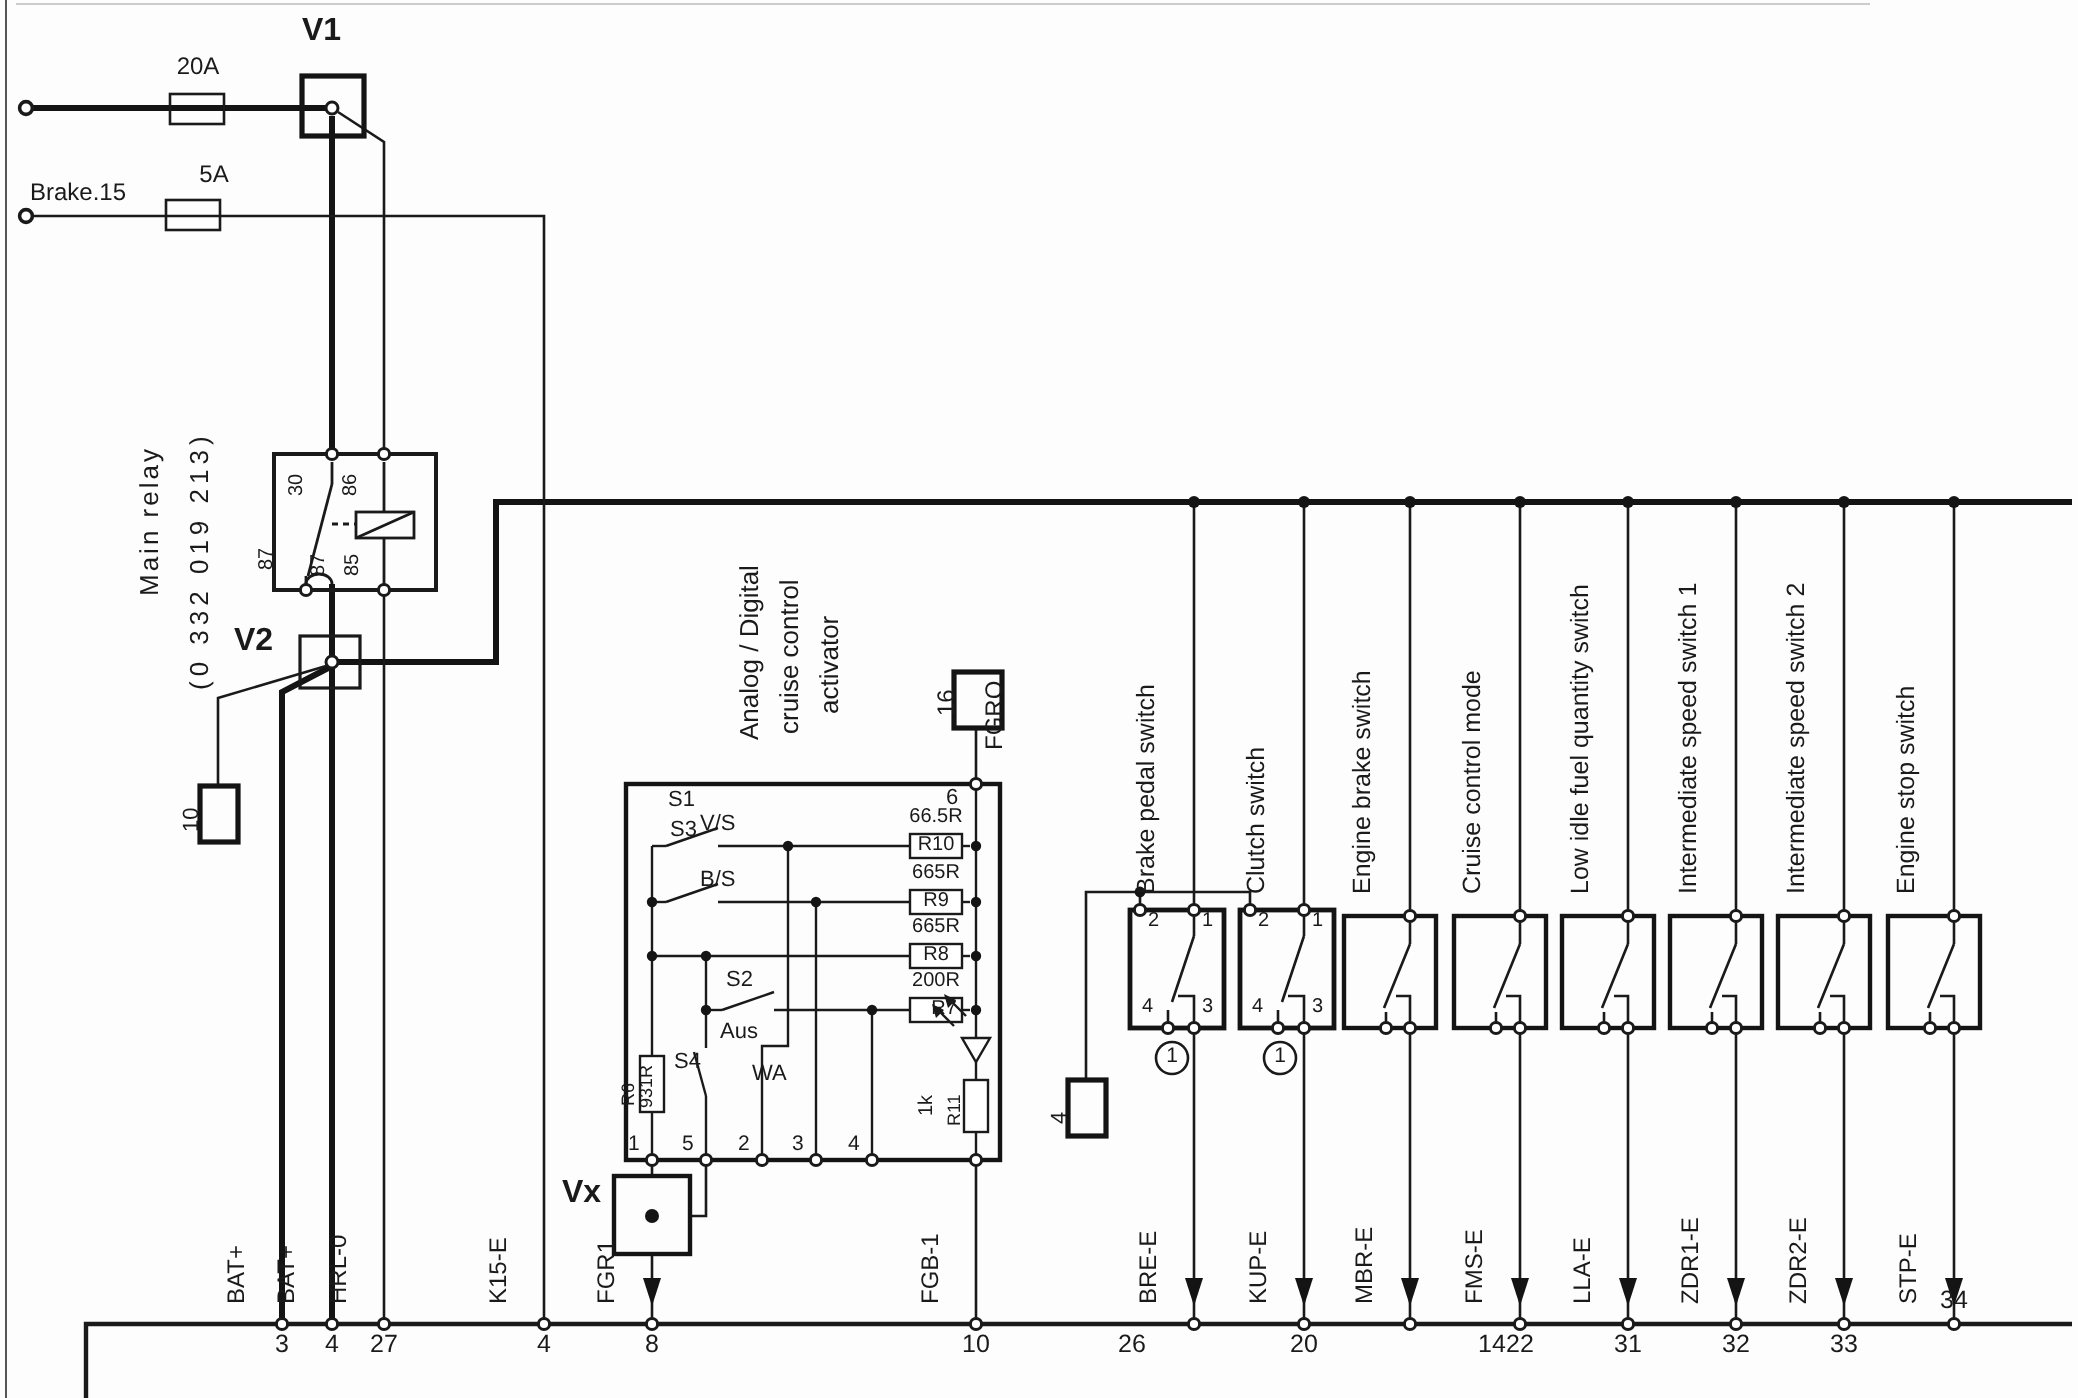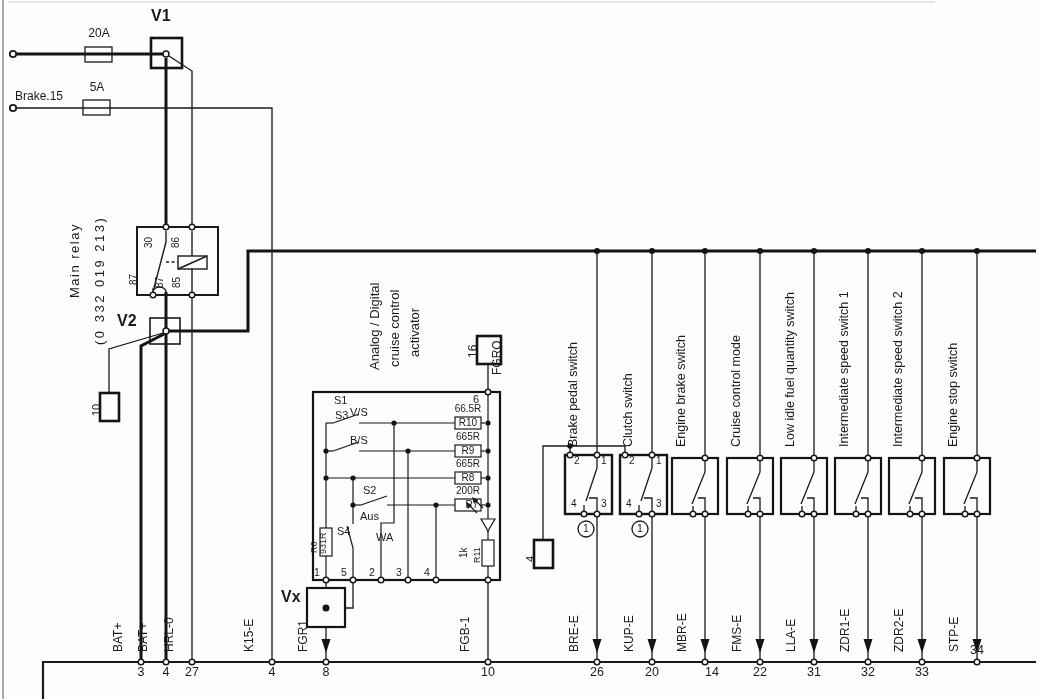--- a/index.html
+++ b/index.html
@@ -291,21 +291,21 @@
     <polygon points="809.5,639 818.5,639 814,653"></polygon>
     <polygon points="863.5,639 872.5,639 868,653"></polygon>
     <polygon points="917.5,639 926.5,639 922,653"></polygon>
     <polygon points="972.5,639 981.5,639 977,653"></polygon>
   </g>
 </svg>
 
 <div class="t f12 ctr" style="left:84px;top:27px;width:30px">20A</div>
 <div class="t f16" style="left:151px;top:8px">V1</div>
 <div class="t f12" style="left:15px;top:90px">Brake.15</div>
-<div class="t f12 ctr" style="left:84px;top:81px;width:26px">5A</div>
+<div class="t f12 ctr" style="left:94px;top:81px;width:26px">5A</div>
 <div class="t f16" style="left:117px;top:313px">V2</div>
 <div class="t f16" style="left:281px;top:589px">Vx</div>
 <div class="v f11" style="left:103px;top:403px">10</div>
 
 <div class="v f13 ls1" style="left:81px;top:285px">Main relay</div>
 <div class="v f13 ls2" style="left:106px;top:332px">(0 332 019 213)</div>
 <div class="v f10" style="left:155px;top:235px">30</div>
 <div class="v f10" style="left:182px;top:235px">86</div>
 <div class="v f10" style="left:140px;top:272px">87</div>
 <div class="v f10" style="left:166px;top:275px">87</div>
@@ -379,22 +379,22 @@
 <div class="v f12" style="left:852px;top:639px">ZDR1-E</div>
 <div class="v f12" style="left:906px;top:639px">ZDR2-E</div>
 <div class="v f12" style="left:961px;top:639px">STP-E</div>
 
 <div class="t f125 ctr" style="left:133px;top:666px;width:16px">3</div>
 <div class="t f125 ctr" style="left:158px;top:666px;width:16px">4</div>
 <div class="t f125 ctr" style="left:184px;top:666px;width:16px">27</div>
 <div class="t f125 ctr" style="left:264px;top:666px;width:16px">4</div>
 <div class="t f125 ctr" style="left:318px;top:666px;width:16px">8</div>
 <div class="t f125 ctr" style="left:480px;top:666px;width:16px">10</div>
-<div class="t f125 ctr" style="left:589px;top:666px;width:16px">26</div>
+<div class="t f125 ctr" style="left:558px;top:666px;width:16px">26</div>
 <div class="t f125 ctr" style="left:644px;top:666px;width:16px">20</div>
-<div class="t f125 ctr" style="left:704px;top:666px;width:16px">14</div>
+<div class="t f125 ctr" style="left:738px;top:666px;width:16px">14</div>
 <div class="t f125 ctr" style="left:752px;top:666px;width:16px">22</div>
 <div class="t f125 ctr" style="left:806px;top:666px;width:16px">31</div>
 <div class="t f125 ctr" style="left:860px;top:666px;width:16px">32</div>
 <div class="t f125 ctr" style="left:914px;top:666px;width:16px">33</div>
 <div class="t f125 ctr" style="left:969px;top:644px;width:16px">34</div>
 
 </div>
 
 </body></html>

